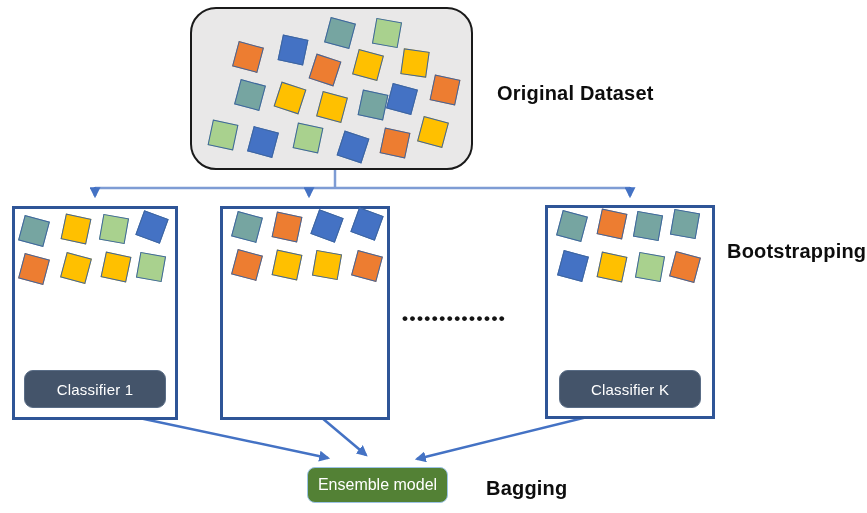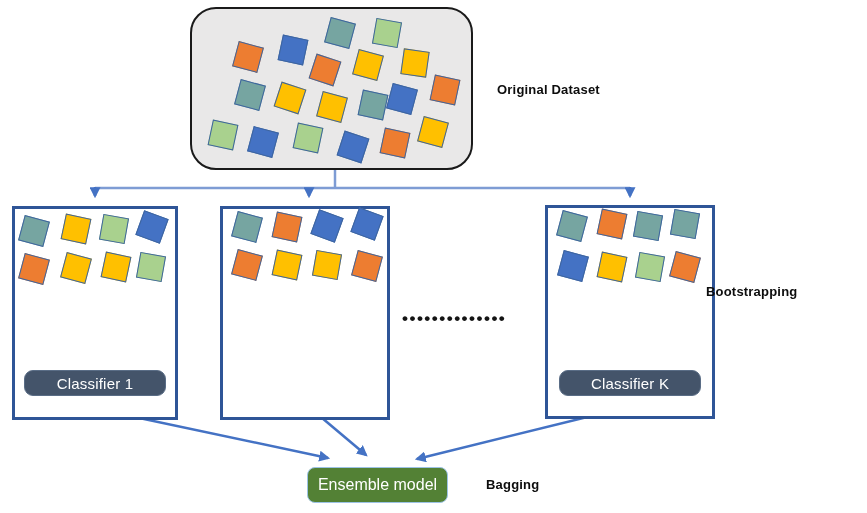--- a/index.html
+++ b/index.html
@@ -17,21 +17,21 @@
   }
   .sample-box{
     position:absolute;width:166px;height:214px;background:#ffffff;
     border:3px solid #2F5597;box-sizing:border-box;
   }
   #box-0{left:12px;top:206px;}
   #box-1{left:220px;top:206px;width:170px;}
   #box-2{left:545px;top:205px;width:170px;}
 
   .classifier-btn{
-    position:absolute;width:142px;height:26px;background:#44546A;
+    position:absolute;width:142px;height:38px;background:#44546A;
     border:1px solid #5a6d86;border-radius:9px;color:#ffffff;
     font-size:15px;display:flex;align-items:center;justify-content:center;
     box-sizing:border-box;letter-spacing:.2px;
   }
   #clf-0{left:24px;top:370px;}
   #clf-1{left:238px;top:369px;}
   #clf-2{left:559px;top:370px;}
 
   .ensemble{
     position:absolute;left:307px;top:467px;width:141px;height:36px;
@@ -39,25 +39,25 @@
     color:#ffffff;font-size:16px;display:flex;align-items:center;justify-content:center;
     box-sizing:border-box;
   }
 
   .diamond{
     position:absolute;width:24px;height:24px;box-sizing:content-box;
     border:1.5px solid #3E659E;
   }
 
   .side-label{
-    position:absolute;font-weight:bold;font-size:13px;color:#0D0D0D;
+    position:absolute;font-weight:bold;font-size:20px;color:#0D0D0D;
     letter-spacing:.2px;white-space:nowrap;
   }
   #lbl-dataset{left:497px;top:82px;}
-  #lbl-bootstrapping{left:706px;top:240px;margin-top:44px;}
+  #lbl-bootstrapping{left:727px;top:240px;}
   #lbl-aggregation{left:731px;top:380px;}
   #lbl-bagging{left:486px;top:477px;}
 
   .dots{
     position:absolute;left:402px;top:309px;font-size:17px;font-weight:bold;
     letter-spacing:1.5px;color:#141414;white-space:nowrap;
   }
 </style>
 </head>
 <body>

